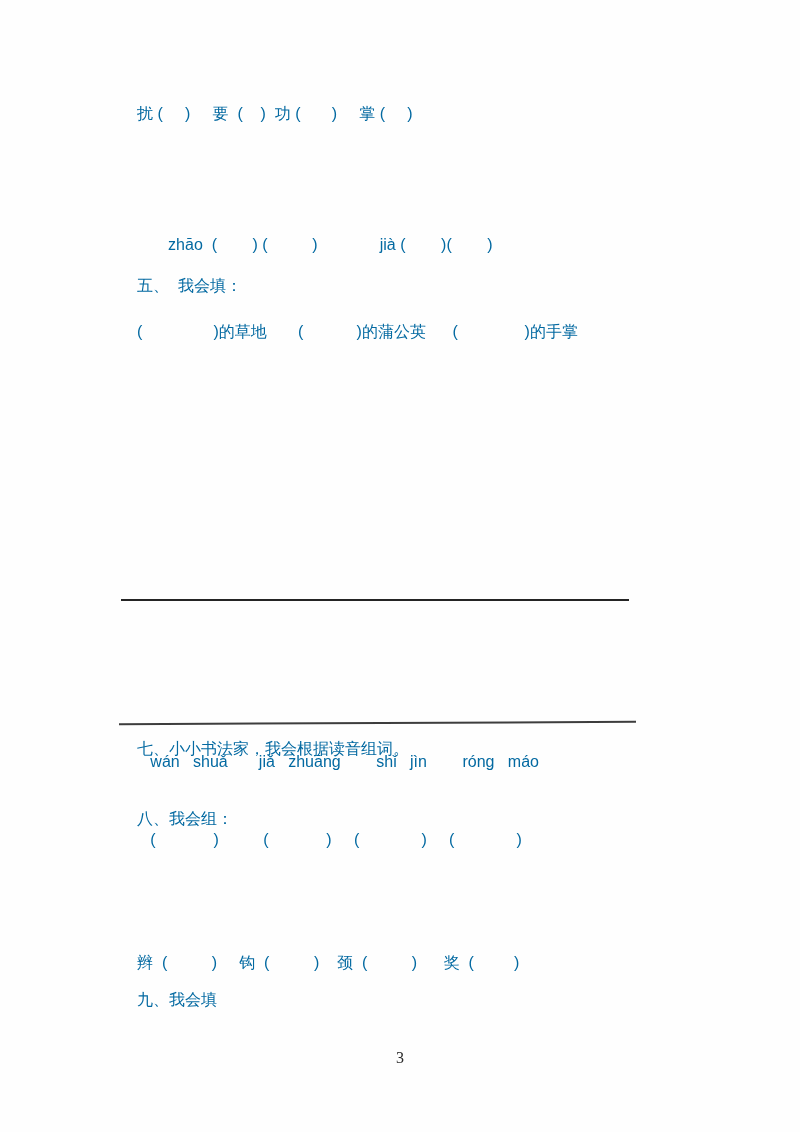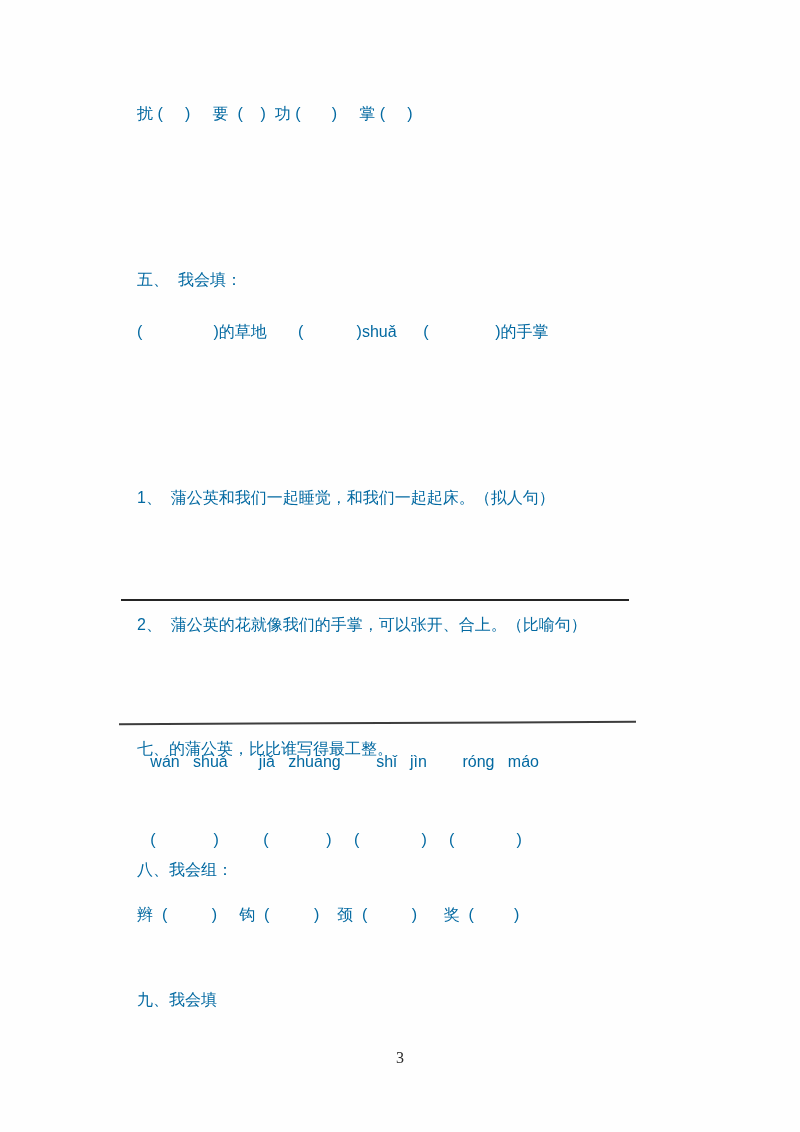--- a/index.html
+++ b/index.html
@@ -45,36 +45,35 @@
     color: #2a2a2a;
   }
 </style>
 </head>
 <body>
 
 <div class="page">
 
   <div class="line" style="top:101px">扰 (     )     要  (    )  功 (       )     掌 (     )</div>
 
+  <div class="line" style="top:232px">       zhāo  (        ) (          )              jià (        )(        )</div>
 
-  <div class="line" style="top:267px">五、  我会填：</div>
-  <div class="line" style="top:319px">(                )的草地       (            )shuǎ      (               )的手掌</div>
+  <div class="line" style="top:273px">五、  我会填：</div>
+  <div class="line" style="top:319px">(                )的草地       (            )的蒲公英      (               )的手掌</div>
 
-  <div class="line" style="top:485px">1、  蒲公英和我们一起睡觉，和我们一起起床。（拟人句）</div>
 
   <div class="rule" style="top:599px; left:121px; width:508px"></div>
 
-  <div class="line" style="top:612px">2、  蒲公英的花就像我们的手掌，可以张开、合上。（比喻句）</div>
 
   <div class="rule rule-2" style="top:722px; left:119px; width:517px"></div>
 
-  <div class="line" style="top:736px">七、的蒲公英，比比谁写得最工整。</div>
+  <div class="line" style="top:736px">七、小小书法家，我会根据读音组词。</div>
   <div class="line" style="top:749px">   wán   shuǎ       jiǎ   zhuāng        shǐ   jìn        róng   máo</div>
   <div class="line" style="top:827px">   (             )          (             )     (              )     (              )</div>
 
-  <div class="line" style="top:857px">八、我会组：</div>
-  <div class="line" style="top:902px">辫  (          )     钩  (          )    颈  (          )      奖  (         )</div>
+  <div class="line" style="top:806px">八、我会组：</div>
+  <div class="line" style="top:950px">辫  (          )     钩  (          )    颈  (          )      奖  (         )</div>
 
   <div class="line" style="top:987px">九、我会填</div>
 
   <div class="page-number" style="top:1048px">3</div>
 
 </div>
 
 </body></html>

